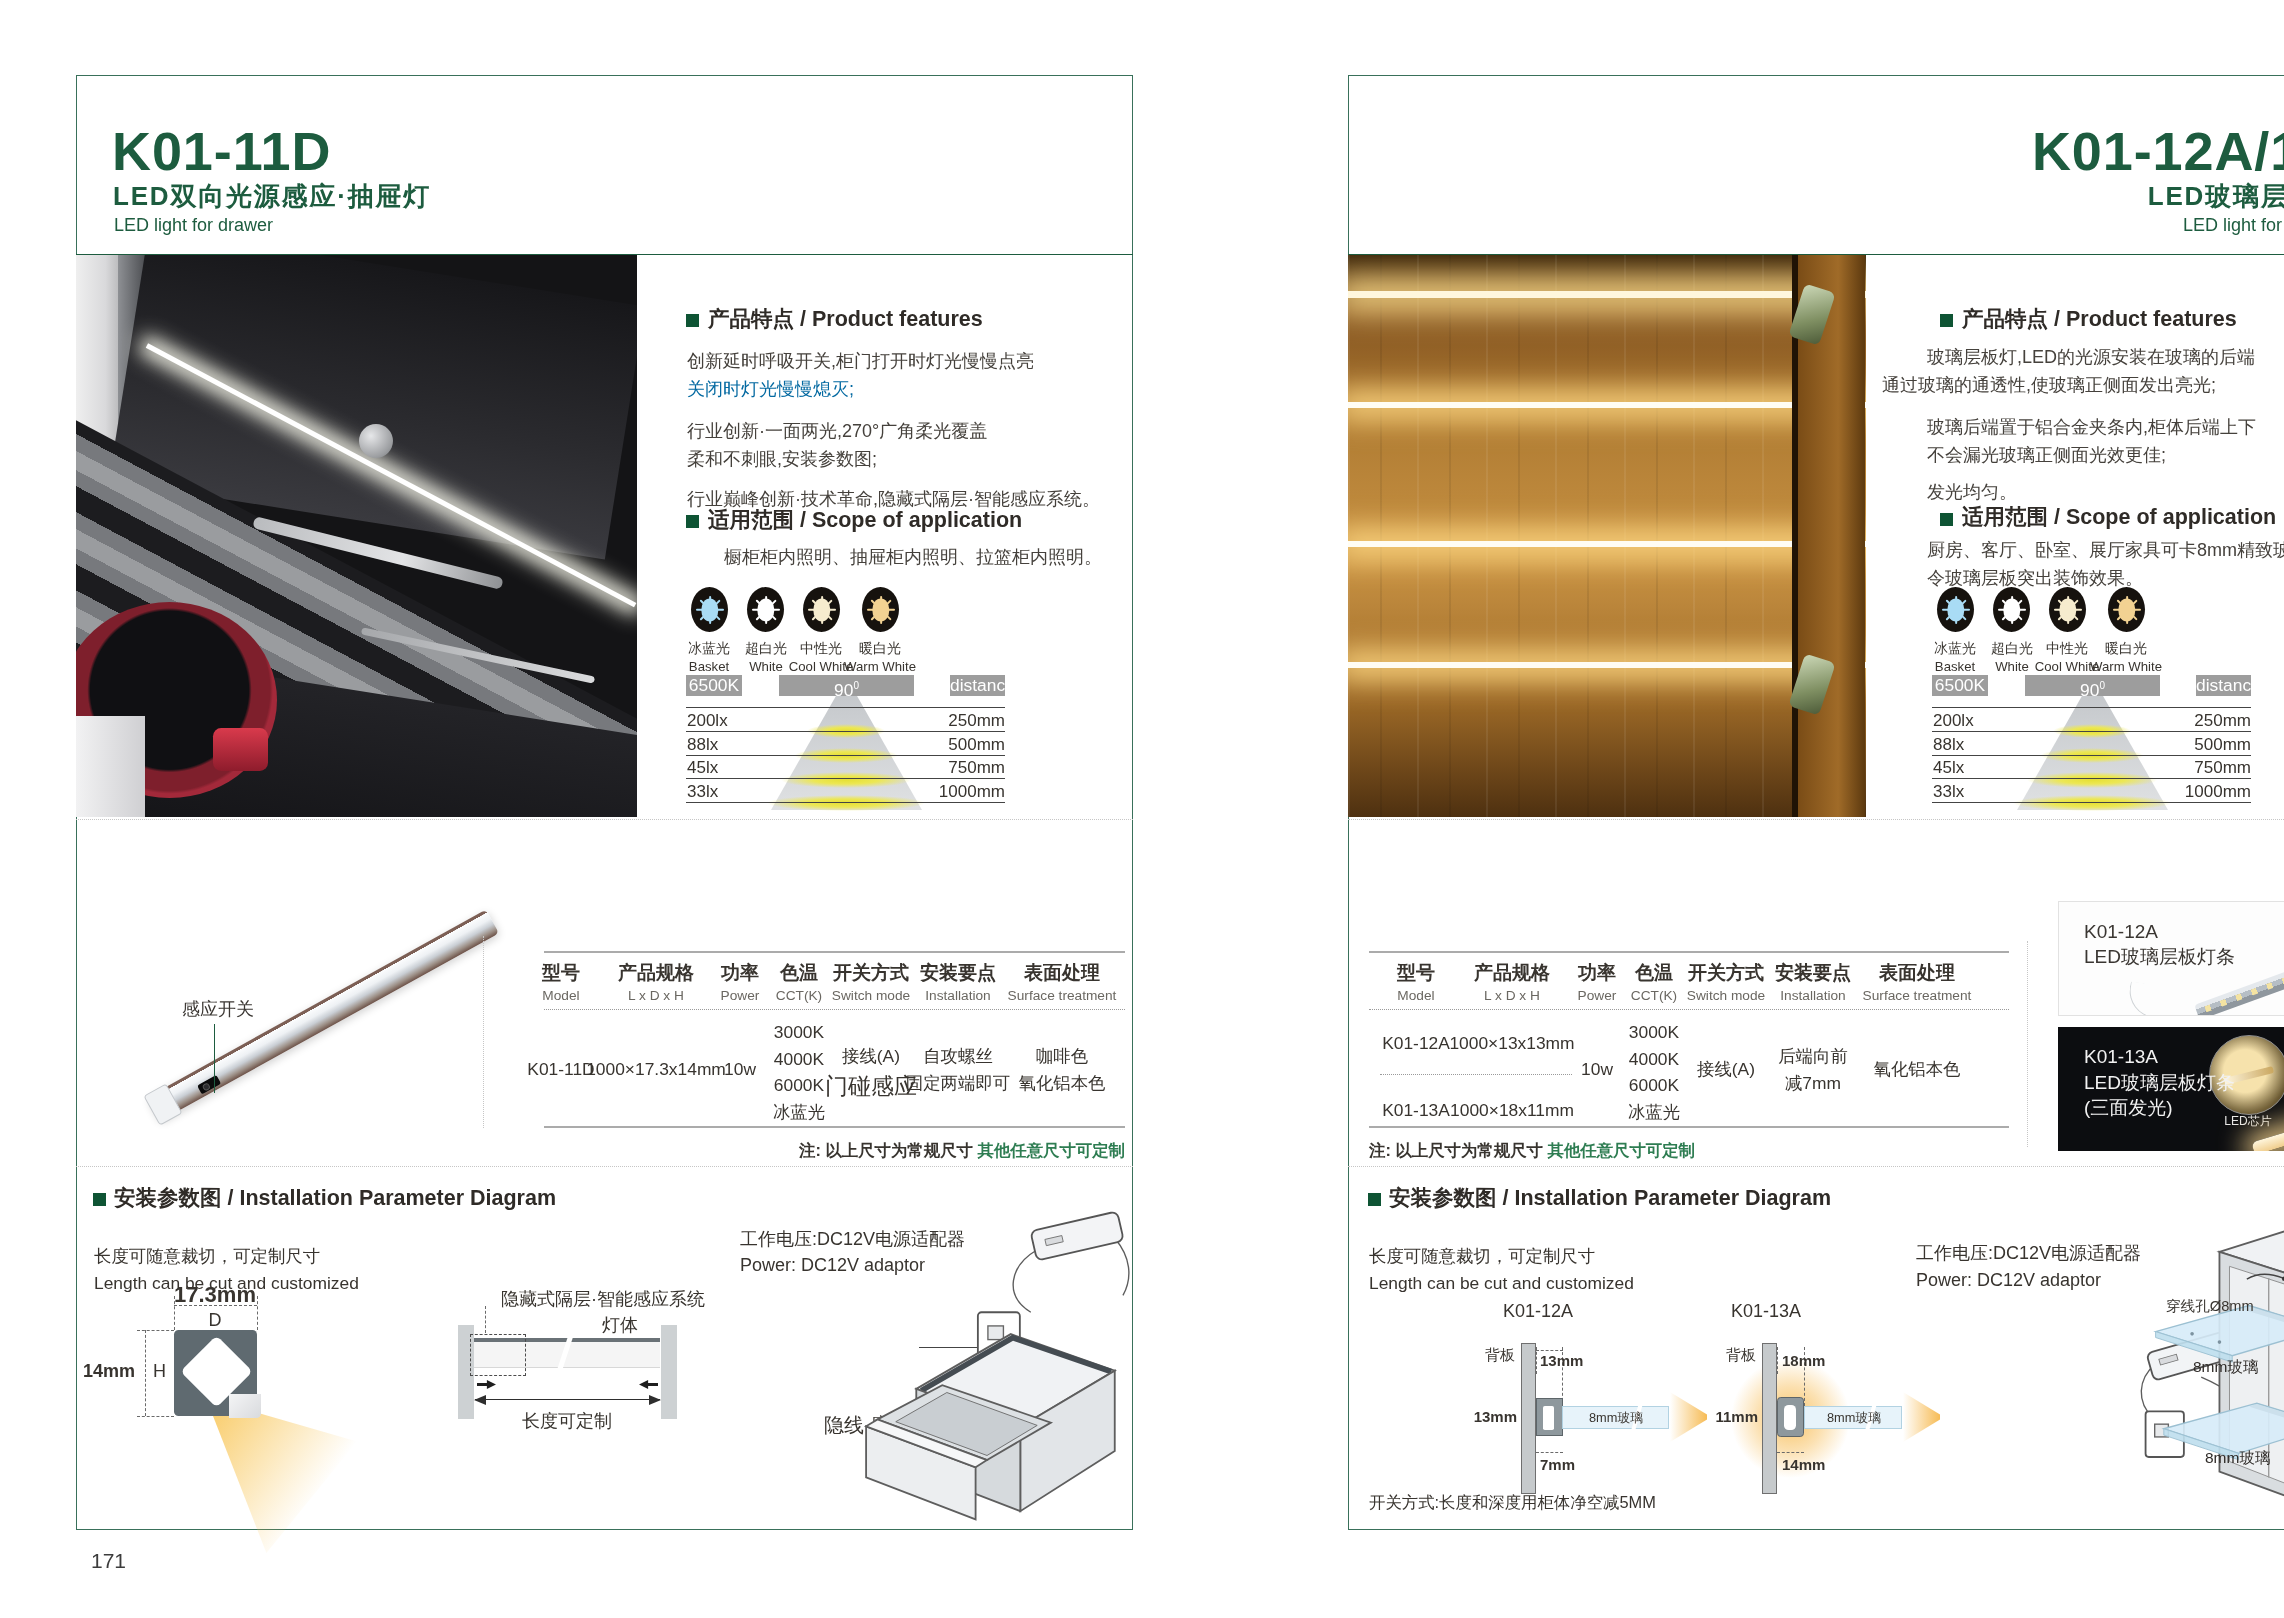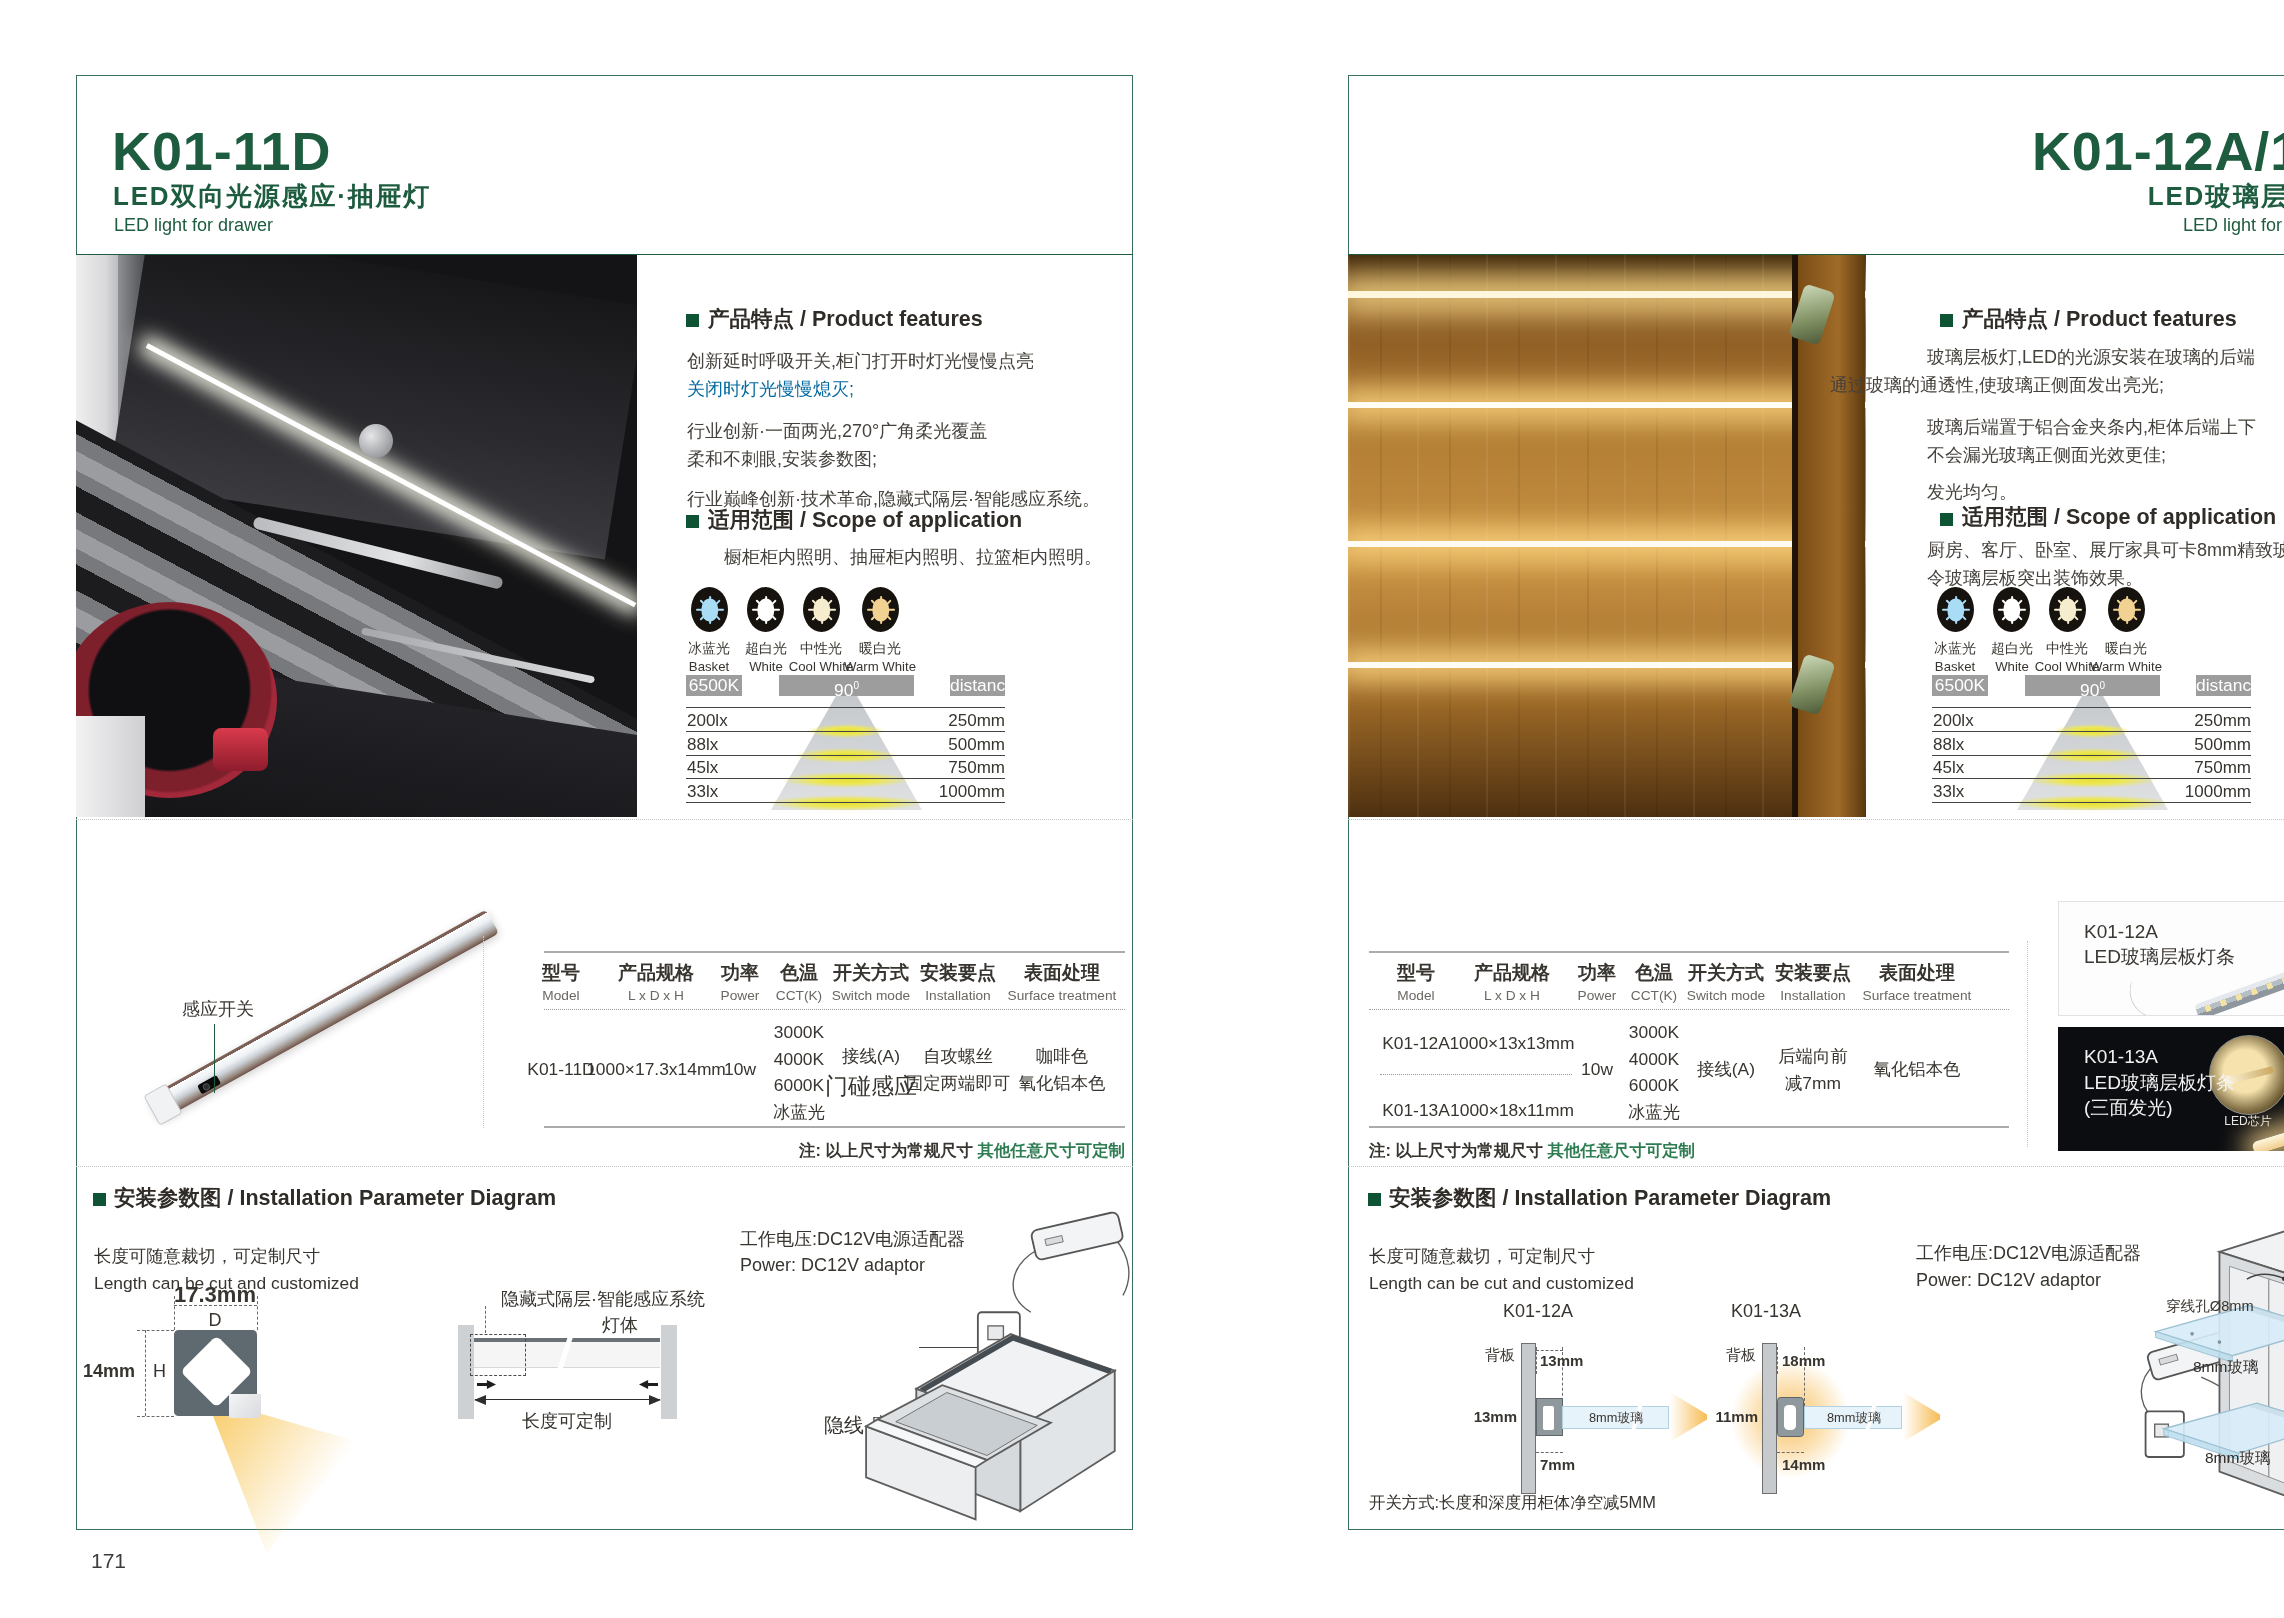--- a/index.html
+++ b/index.html
@@ -275,21 +275,21 @@
   <div class="a" style="left:0;top:407px;width:100%;height:6.4px;background:#fffdf4;box-shadow:0 0 29px 12px rgba(255,216,130,.95)"></div>
   <div class="a" style="left:444px;top:0;width:6.4px;height:100%;background:#201305"></div>
   <div class="a" style="left:450px;top:0;width:67px;height:100%;background:linear-gradient(90deg,#7a4c16,#a06b28 60%,#5c390f)"></div>
   <div class="a" style="left:448px;top:32px;width:32px;height:55px;border-radius:6.4px;background:linear-gradient(150deg,#cdd9b8,#7f8f62 60%,#4c5a38);transform:rotate(18deg)"></div>
   <div class="a" style="left:448px;top:402px;width:32px;height:55px;border-radius:6.4px;background:linear-gradient(150deg,#cdd9b8,#7f8f62 60%,#4c5a38);transform:rotate(18deg)"></div>
 </div>
 
 <div class="sq" style="left:1940px;top:314px"></div>
 <div class="t b" style="left:1962px;top:307px;font-size:21.5px;color:#2f2b27">产品特点 / Product features</div>
 <div class="t" style="left:1927px;top:347px;font-size:18px;color:#45413c">玻璃层板灯,LED的光源安装在玻璃的后端</div>
-<div class="t" style="left:1830px;top:375px;font-size:18px;color:#45413c">通过玻璃的通透性,使玻璃正侧面发出亮光;</div>
+<div class="t" style="left:1882px;top:375px;font-size:18px;color:#45413c">通过玻璃的通透性,使玻璃正侧面发出亮光;</div>
 <div class="t" style="left:1927px;top:417px;font-size:18px;color:#45413c">玻璃后端置于铝合金夹条内,柜体后端上下</div>
 <div class="t" style="left:1927px;top:445px;font-size:18px;color:#45413c">不会漏光玻璃正侧面光效更佳;</div>
 <div class="t" style="left:1927px;top:482px;font-size:18px;color:#45413c">发光均匀。</div>
 <div class="sq" style="left:1940px;top:513px"></div>
 <div class="t b" style="left:1962px;top:505px;font-size:21.5px;color:#2f2b27">适用范围 / Scope of application</div>
 <div class="t" style="left:1927px;top:540px;font-size:18px;color:#45413c">厨房、客厅、卧室、展厅家具可卡8mm精致玻璃</div>
 <div class="t" style="left:1927px;top:568px;font-size:18px;color:#45413c">令玻璃层板突出装饰效果。</div>
 
 <div class="cct" style="left:1937px;top:587px">
   <div class="ray" style="background:#a9dcf5;transform:translate(-50%,-50%) rotate(0deg)"></div>

